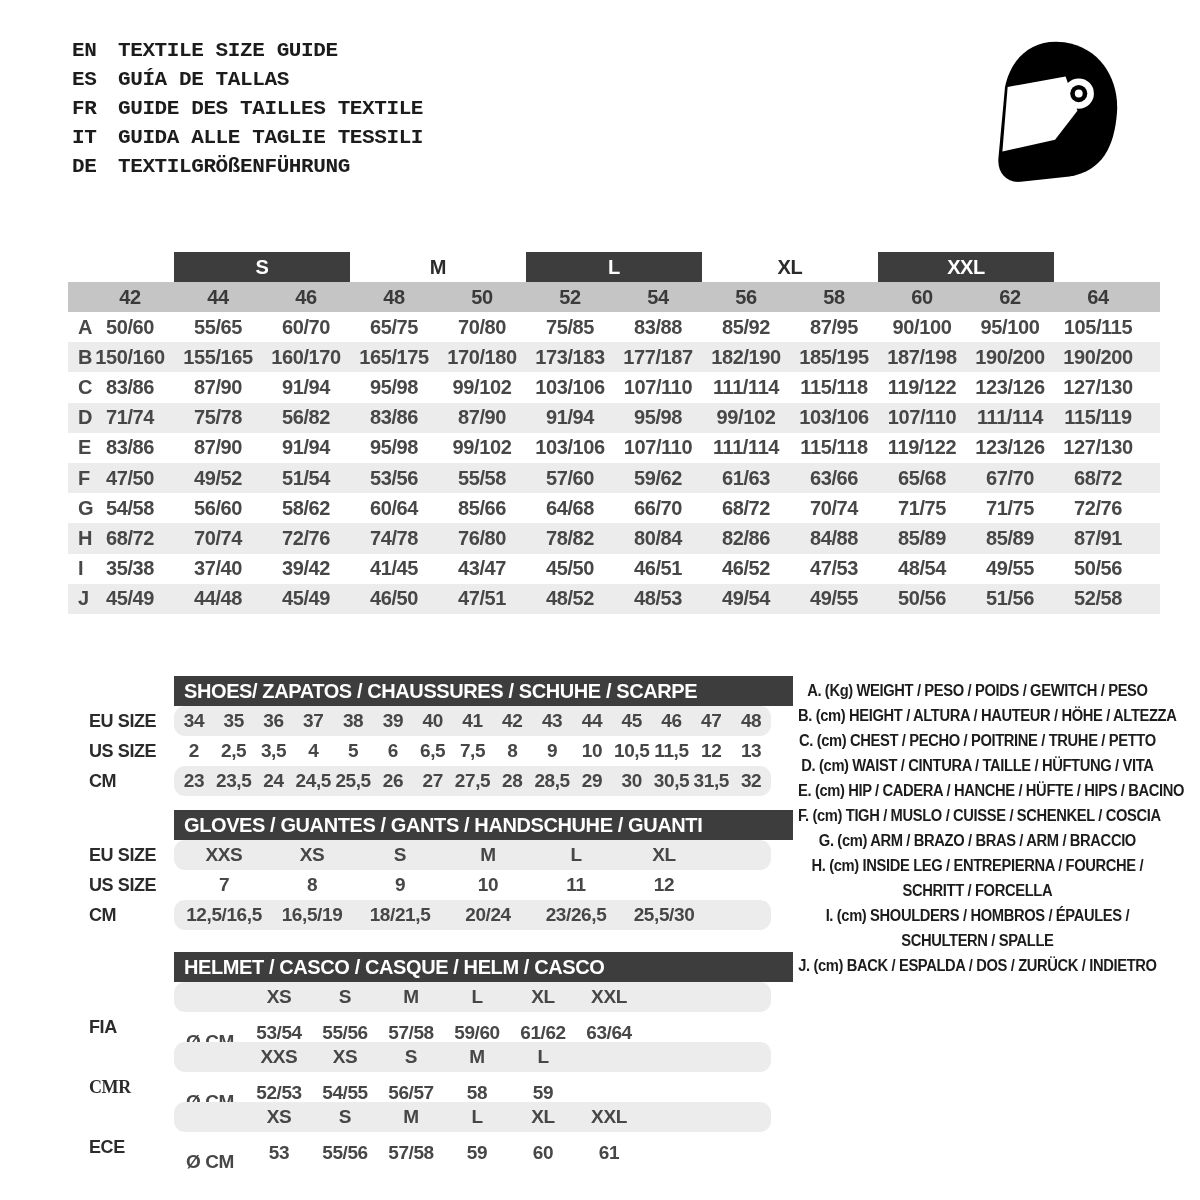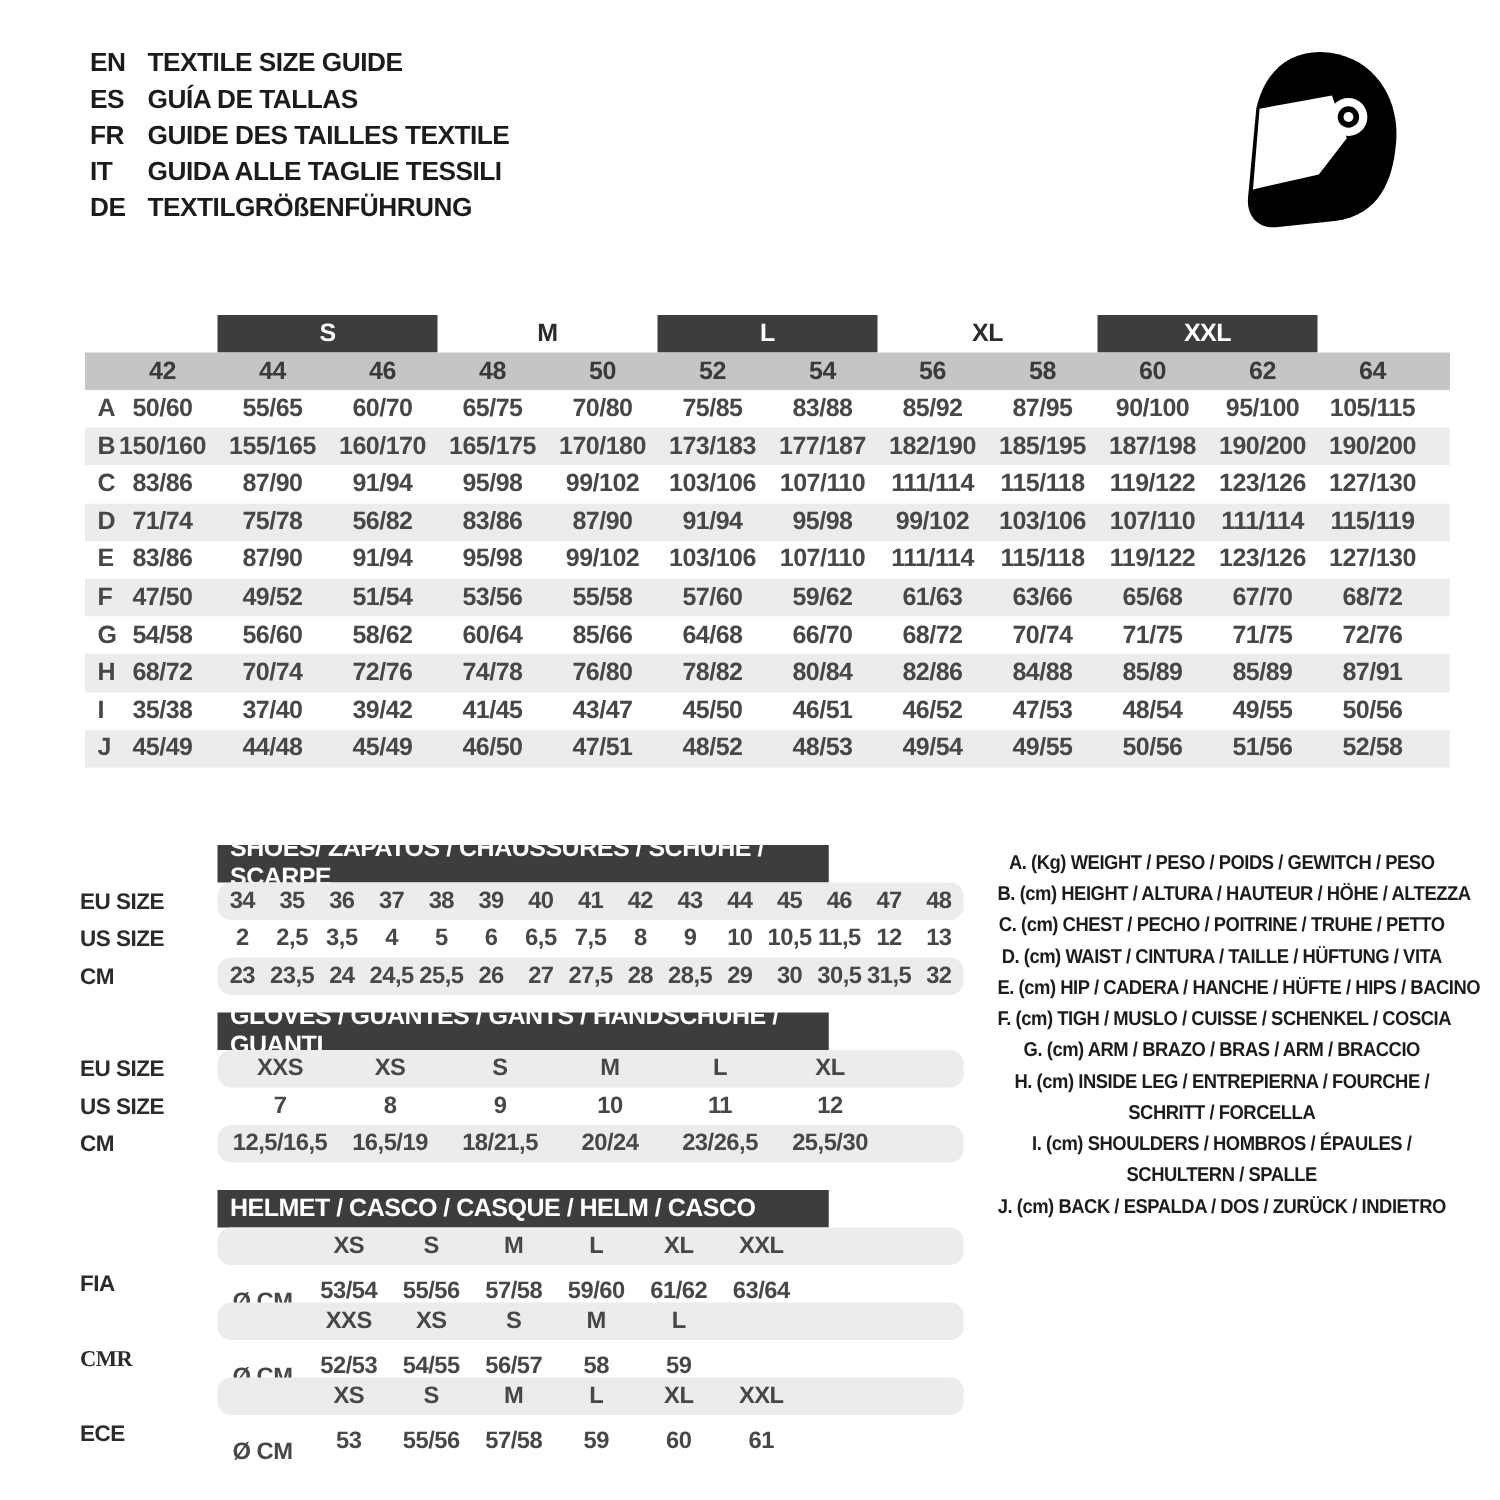--- a/index.html
+++ b/index.html
@@ -11,47 +11,47 @@
     --ink:#1c1c1c;
   }
   html,body{margin:0;padding:0;background:#fff;}
   .page{
     position:relative;width:1200px;height:1200px;background:#fff;overflow:hidden;
     font-family:"Liberation Sans",sans-serif;font-weight:bold;color:var(--text);
     letter-spacing:-0.4px;
   }
   
   .lang-list{position:absolute;left:72px;top:36px;font-size:21px;line-height:29px;color:var(--ink);}
-  .lang-row{display:flex;}
+  .lang-row{display:flex;font-family:Liberation Mono, monospace;}
   .lang-code{width:46px;flex:none;}
   
   .helmet-svg{position:absolute;left:980px;top:26px;width:158px;height:172px;}
   
   .sgrid{display:grid;grid-template-columns:18px repeat(12,88px);}
   .group-header{position:absolute;left:68px;top:252px;width:1092px;height:30px;}
   .group{display:flex;align-items:center;justify-content:center;font-size:20px;color:var(--label);}
   .group.dark{background:var(--dark);color:#ffffff;}
   .num-band{position:absolute;left:68px;top:282px;width:1092px;height:30px;background:var(--band);align-items:center;}
   .num{text-align:center;font-size:20px;color:#3a3a3a;}
   .size-rows{position:absolute;left:68px;top:312px;width:1092px;}
   .srow{height:30.2px;align-items:center;}
   .srow.stripe{background:var(--stripe);}
   .rletter{padding-left:10px;font-size:20px;}
   .cell{text-align:center;font-size:20px;}
   
-  .bar{position:absolute;left:174px;width:489px;height:30px;background:var(--dark);color:#fff;
+  .bar{position:absolute;left:174px;width:619px;height:30px;background:var(--dark);color:#fff;
        display:flex;align-items:center;padding-left:10px;box-sizing:border-box;font-size:20px;}
   .mini-row{position:absolute;left:174px;width:597px;height:30px;display:grid;align-items:center;
             font-size:19px;text-align:center;}
   .mini-row.stripe{background:var(--stripe);border-radius:11px;}
   .cols15{grid-template-columns:repeat(15,1fr);}
   .cols6{grid-template-columns:6px repeat(6,88px);}
   .colsHelmet{grid-template-columns:72px repeat(6,66px);}
   .unit{text-align:left;padding-left:12px;margin-top:19px;}
-  .row-label{position:absolute;left:64px;height:30px;display:flex;align-items:center;
+  .row-label{position:absolute;left:89px;height:30px;display:flex;align-items:center;
              font-size:18px;color:var(--label);}
   
   .legend{position:absolute;left:798px;top:678px;width:390px;font-size:16px;line-height:25px;color:var(--ink);text-align:center;}
   .legend-line{white-space:nowrap;transform:scaleX(0.92);transform-origin:0 50%;}
 </style>
 </head>
 <body>
 
 <div class="page">
 

